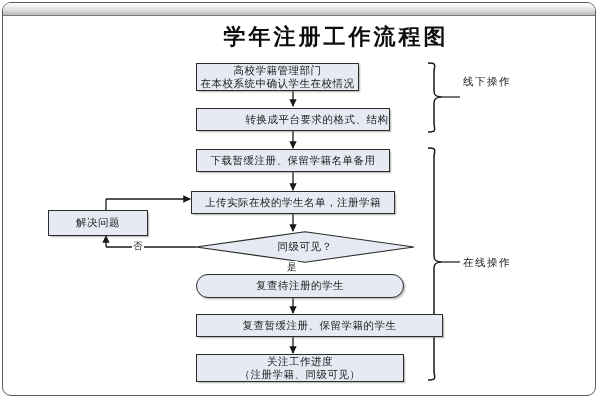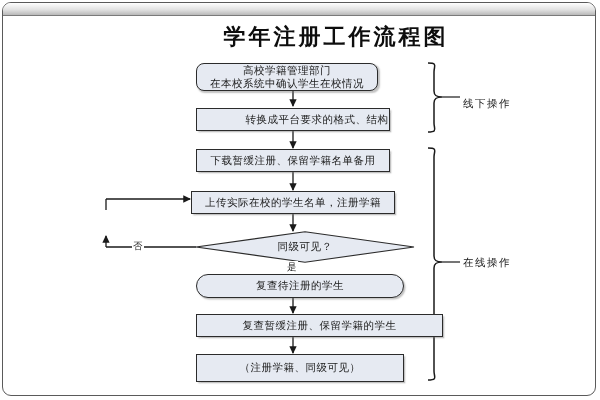--- a/index.html
+++ b/index.html
@@ -161,21 +161,21 @@
                C 438 148, 434 151, 434 157
                L 434 256
                C 434 261, 437 262, 442 262
                C 437 262, 434 263, 434 268
                L 434 371
                C 434 377, 438 380, 428 380" stroke-width="1.5"></path>
       <line x1="442" y1="262" x2="460" y2="262" stroke-width="1.2"></line>
     </g>
   </svg>
 
-  <div class="node" style="left:196px; top:63px; width:182px; height:28px;border-radius:8px;">
+  <div class="node" style="left:196px; top:63px; width:163px; height:28px;">
     <div>
       <div>高校学籍管理部门</div>
       <div>在本校系统中确认学生在校情况</div>
     </div>
   </div>
 
   <div class="node" style="left:196px; top:108px; width:194px; height:23px;padding-left:48px;">
     <span>转换成平台要求的格式、结构</span>
   </div>
 
@@ -197,24 +197,28 @@
   <div class="node stadium" style="left:196px; top:274px; width:208px; height:24px;">
     <span>复查待注册的学生</span>
   </div>
 
   <div class="node" style="left:196px; top:314px; width:247px; height:23px;">
     <span>复查暂缓注册、保留学籍的学生</span>
   </div>
 
   <div class="node" style="left:196px; top:354px; width:208px; height:28px;">
     <div>
+      <div>关注工作进度</div>
       <div>（注册学籍、同级可见）</div>
     </div>
   </div>
 
+  <div class="node" style="left:48px; top:210px; width:100px; height:26px;">
+    <span>解决问题</span>
+  </div>
 
   <div class="edge-label" style="left:286px; top:261px;">是</div>
   <div class="edge-label" style="left:132px; top:240px;">否</div>
 
-  <div class="bracket-label" style="left:463px; top:97px;">线下操作</div>
+  <div class="bracket-label" style="left:463px; top:75px;">线下操作</div>
   <div class="bracket-label" style="left:463px; top:256px;text-align:right;">在线操作</div>
 
 </div>
 
 </body></html>

